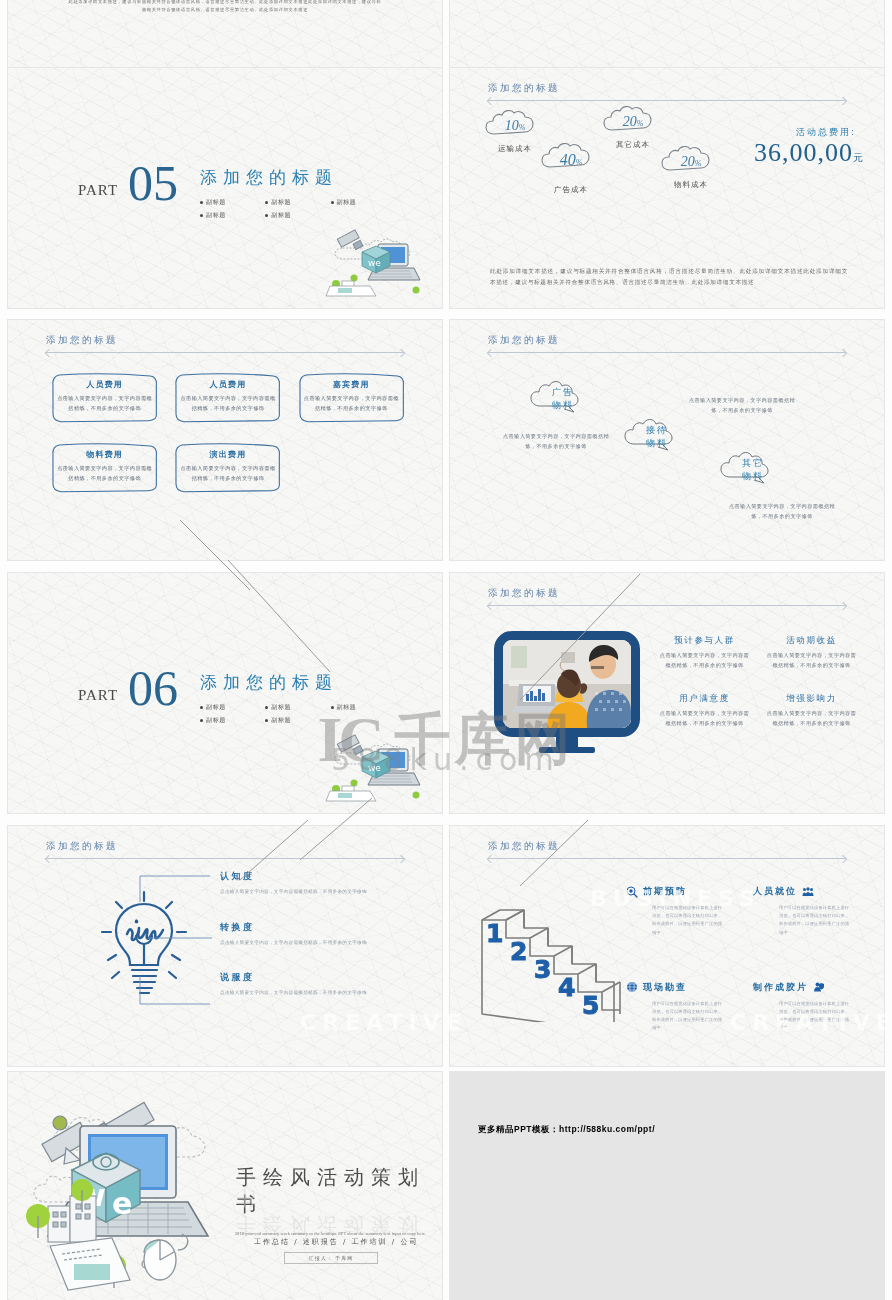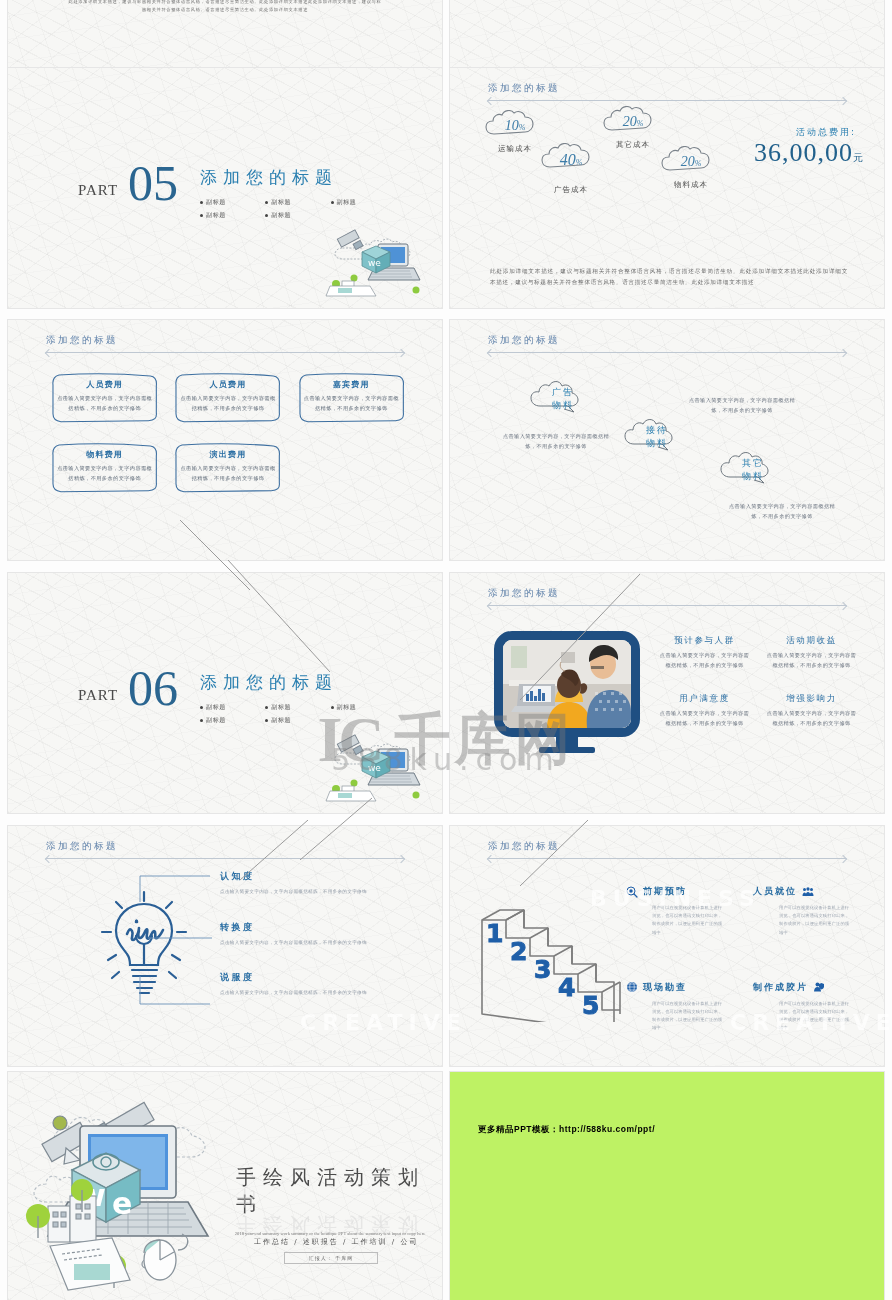--- a/index.html
+++ b/index.html
@@ -159,21 +159,21 @@
             transform:scaleY(-1); opacity:.5; font-family:"DejaVu Sans", sans-serif;}
   .ft-sub{ position:absolute; left:246px; top:165px; font-size:7px; color:#4d4d4d; letter-spacing:2px;
            font-family:"DejaVu Sans", sans-serif;}
   .ft-en{ position:absolute; left:222px; top:158px; width:200px; text-align:center; font-size:4.6px;
           line-height:1.8; color:#7b7b7b; font-family:"Liberation Serif", serif;}
   .ft-box{ position:absolute; left:276px; top:180px; width:94px; height:12px; border:1px solid #bdbdbd;
            display:flex; align-items:center; justify-content:center; font-size:5px; color:#666; letter-spacing:1px;
            font-family:"DejaVu Sans", sans-serif;}
 
   
-  .cp{ position:absolute; inset:0; background:#bef264; padding:38px 28px 0; }
+  .cp{ position:absolute; inset:0; background:#e5e5e5; padding:38px 28px 0; }
   .cp h2{ text-align:center; color:#1a78e8; font-size:13px; letter-spacing:3px; font-weight:bold;
           font-family:"DejaVu Sans", sans-serif;}
   .cp p{ color:#1a78e8; font-size:5.4px; line-height:2.4; letter-spacing:.3px; margin-top:14px;
          font-family:"DejaVu Sans", sans-serif;}
   .cp p.tight{ margin-top:16px; line-height:2.3; }
   .cp .more{ margin-top:14px; font-size:8.5px; font-weight:bold; letter-spacing:.5px; }
 
   
   .wm-center{
     position:absolute; left:0; top:680px; width:892px; height:120px;

